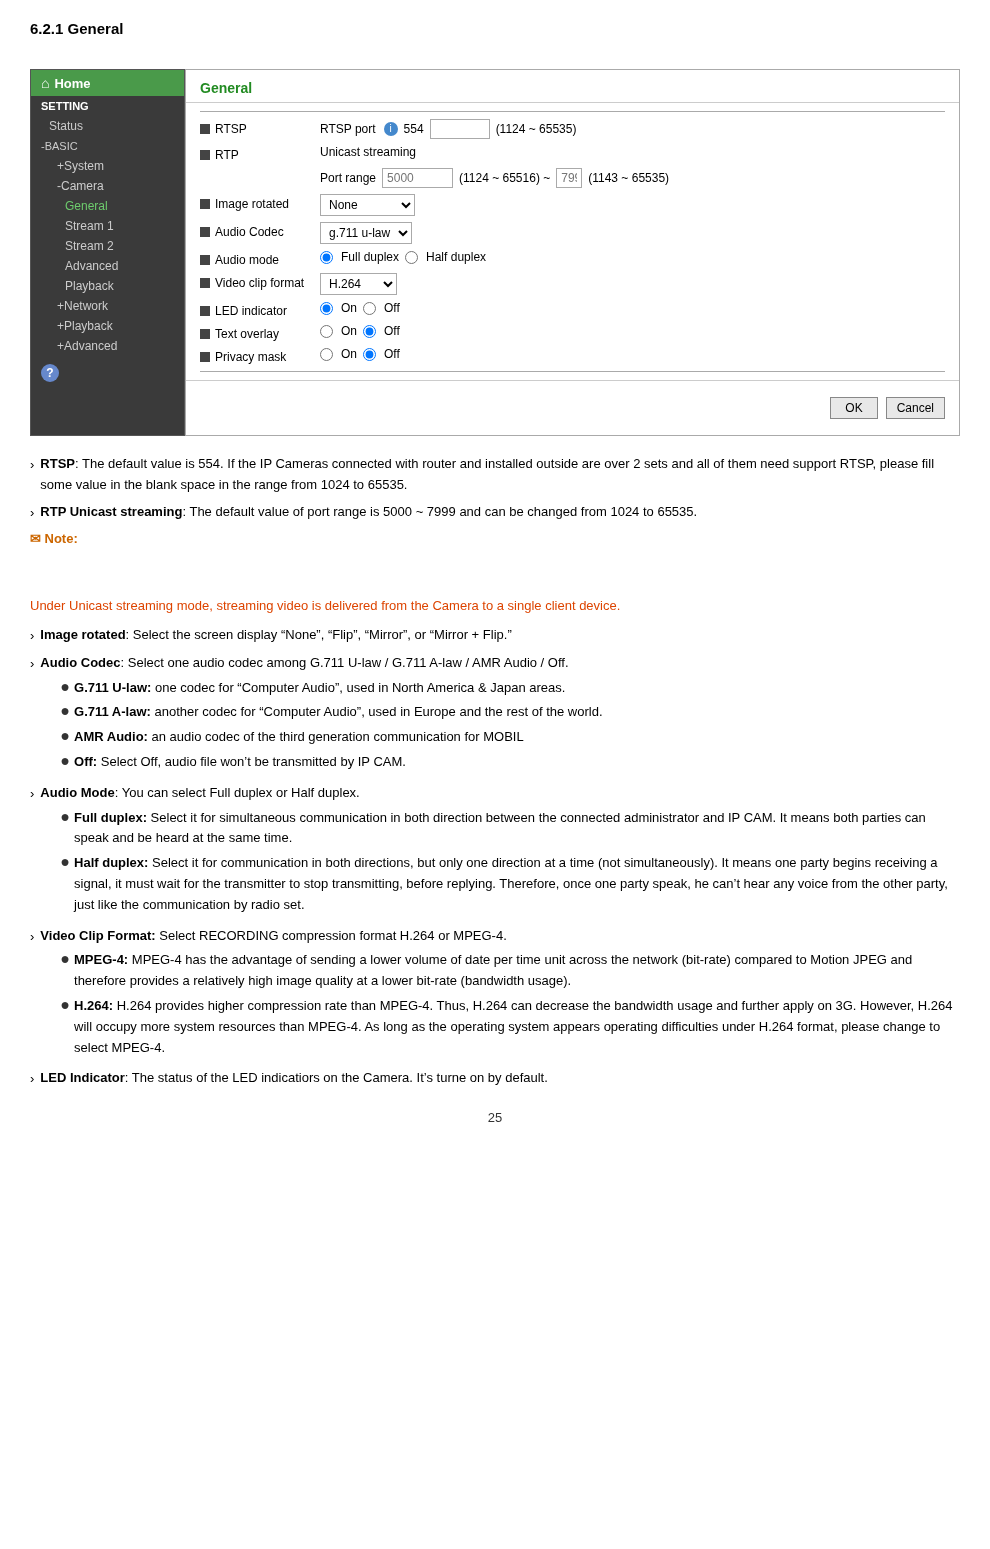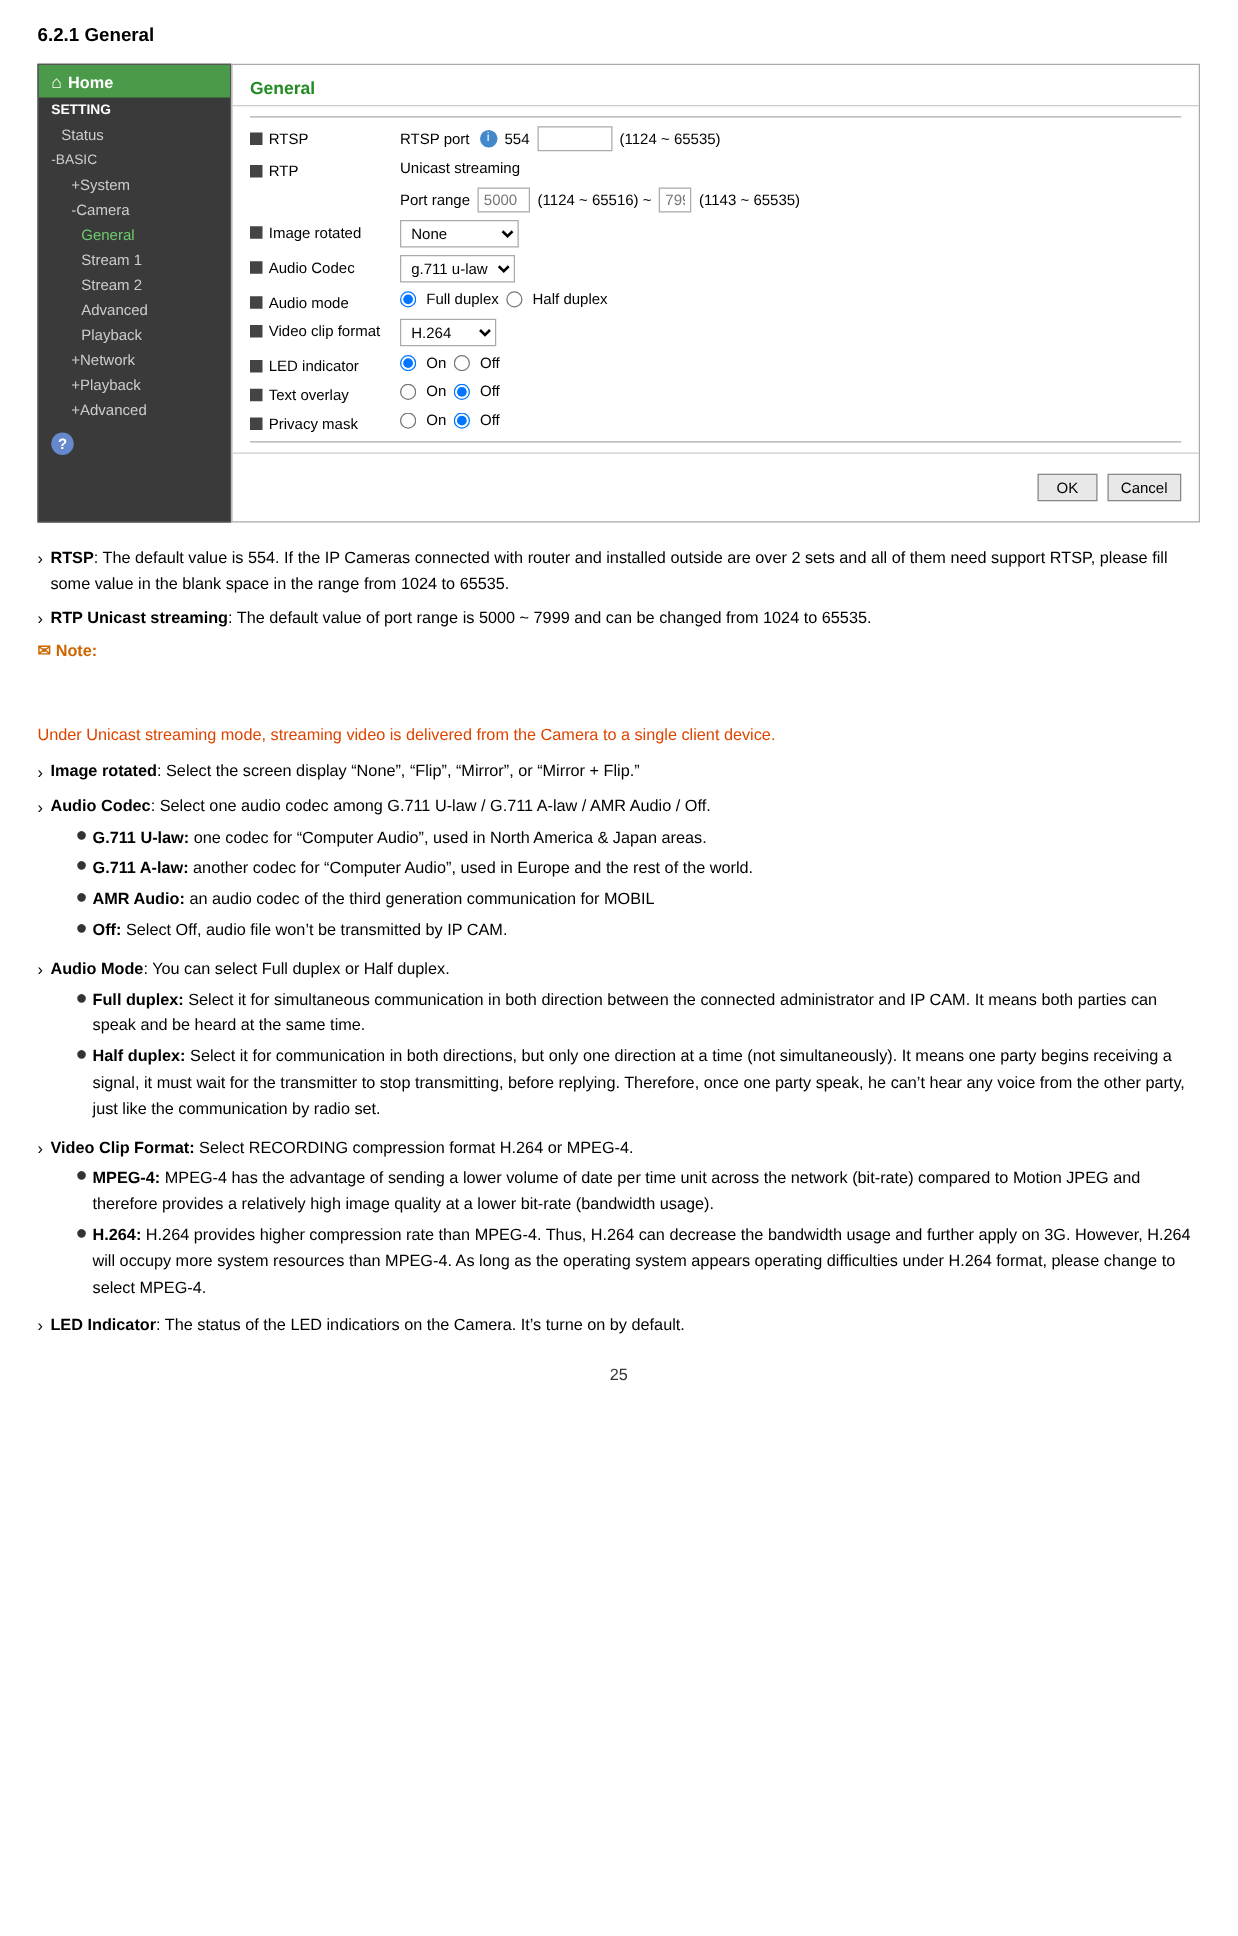--- a/index.html
+++ b/index.html
@@ -9,21 +9,21 @@
       background: #fff;
       color: #000;
       width: 990px;
       min-height: 1549px;
       padding: 20px 30px;
     }
 
     h1.section-title {
       font-size: 15px;
       font-weight: bold;
-      margin-bottom: 14px;
+      margin-bottom: 32px;
     }
 
     .content-wrapper {
       display: flex;
       gap: 0;
     }
 
     
     .sidebar {
       width: 155px;
@@ -350,21 +350,21 @@
           <span>RTP</span>
         </div>
         <div class="sr-value">
           <span>Unicast streaming</span>
         </div>
       </div>
 
       <div class="settings-row" style="padding-left:120px;">
         <div class="sr-value">
           <span>Port range</span>
-          <input type="text" style="width: 42px;" value="" placeholder="5000">
+          <input type="text" style="width: 71px;" value="" placeholder="5000">
           <span>(1124 ~ 65516) ~</span>
           <input type="text" style="width: 26px; text-align: center;" value="" placeholder="7999">
           <span>(1143 ~ 65535)</span>
         </div>
       </div>
 
       <div class="settings-row">
         <div class="sr-label">
           <span class="sq-bullet"></span>
           <span>Image rotated</span>

